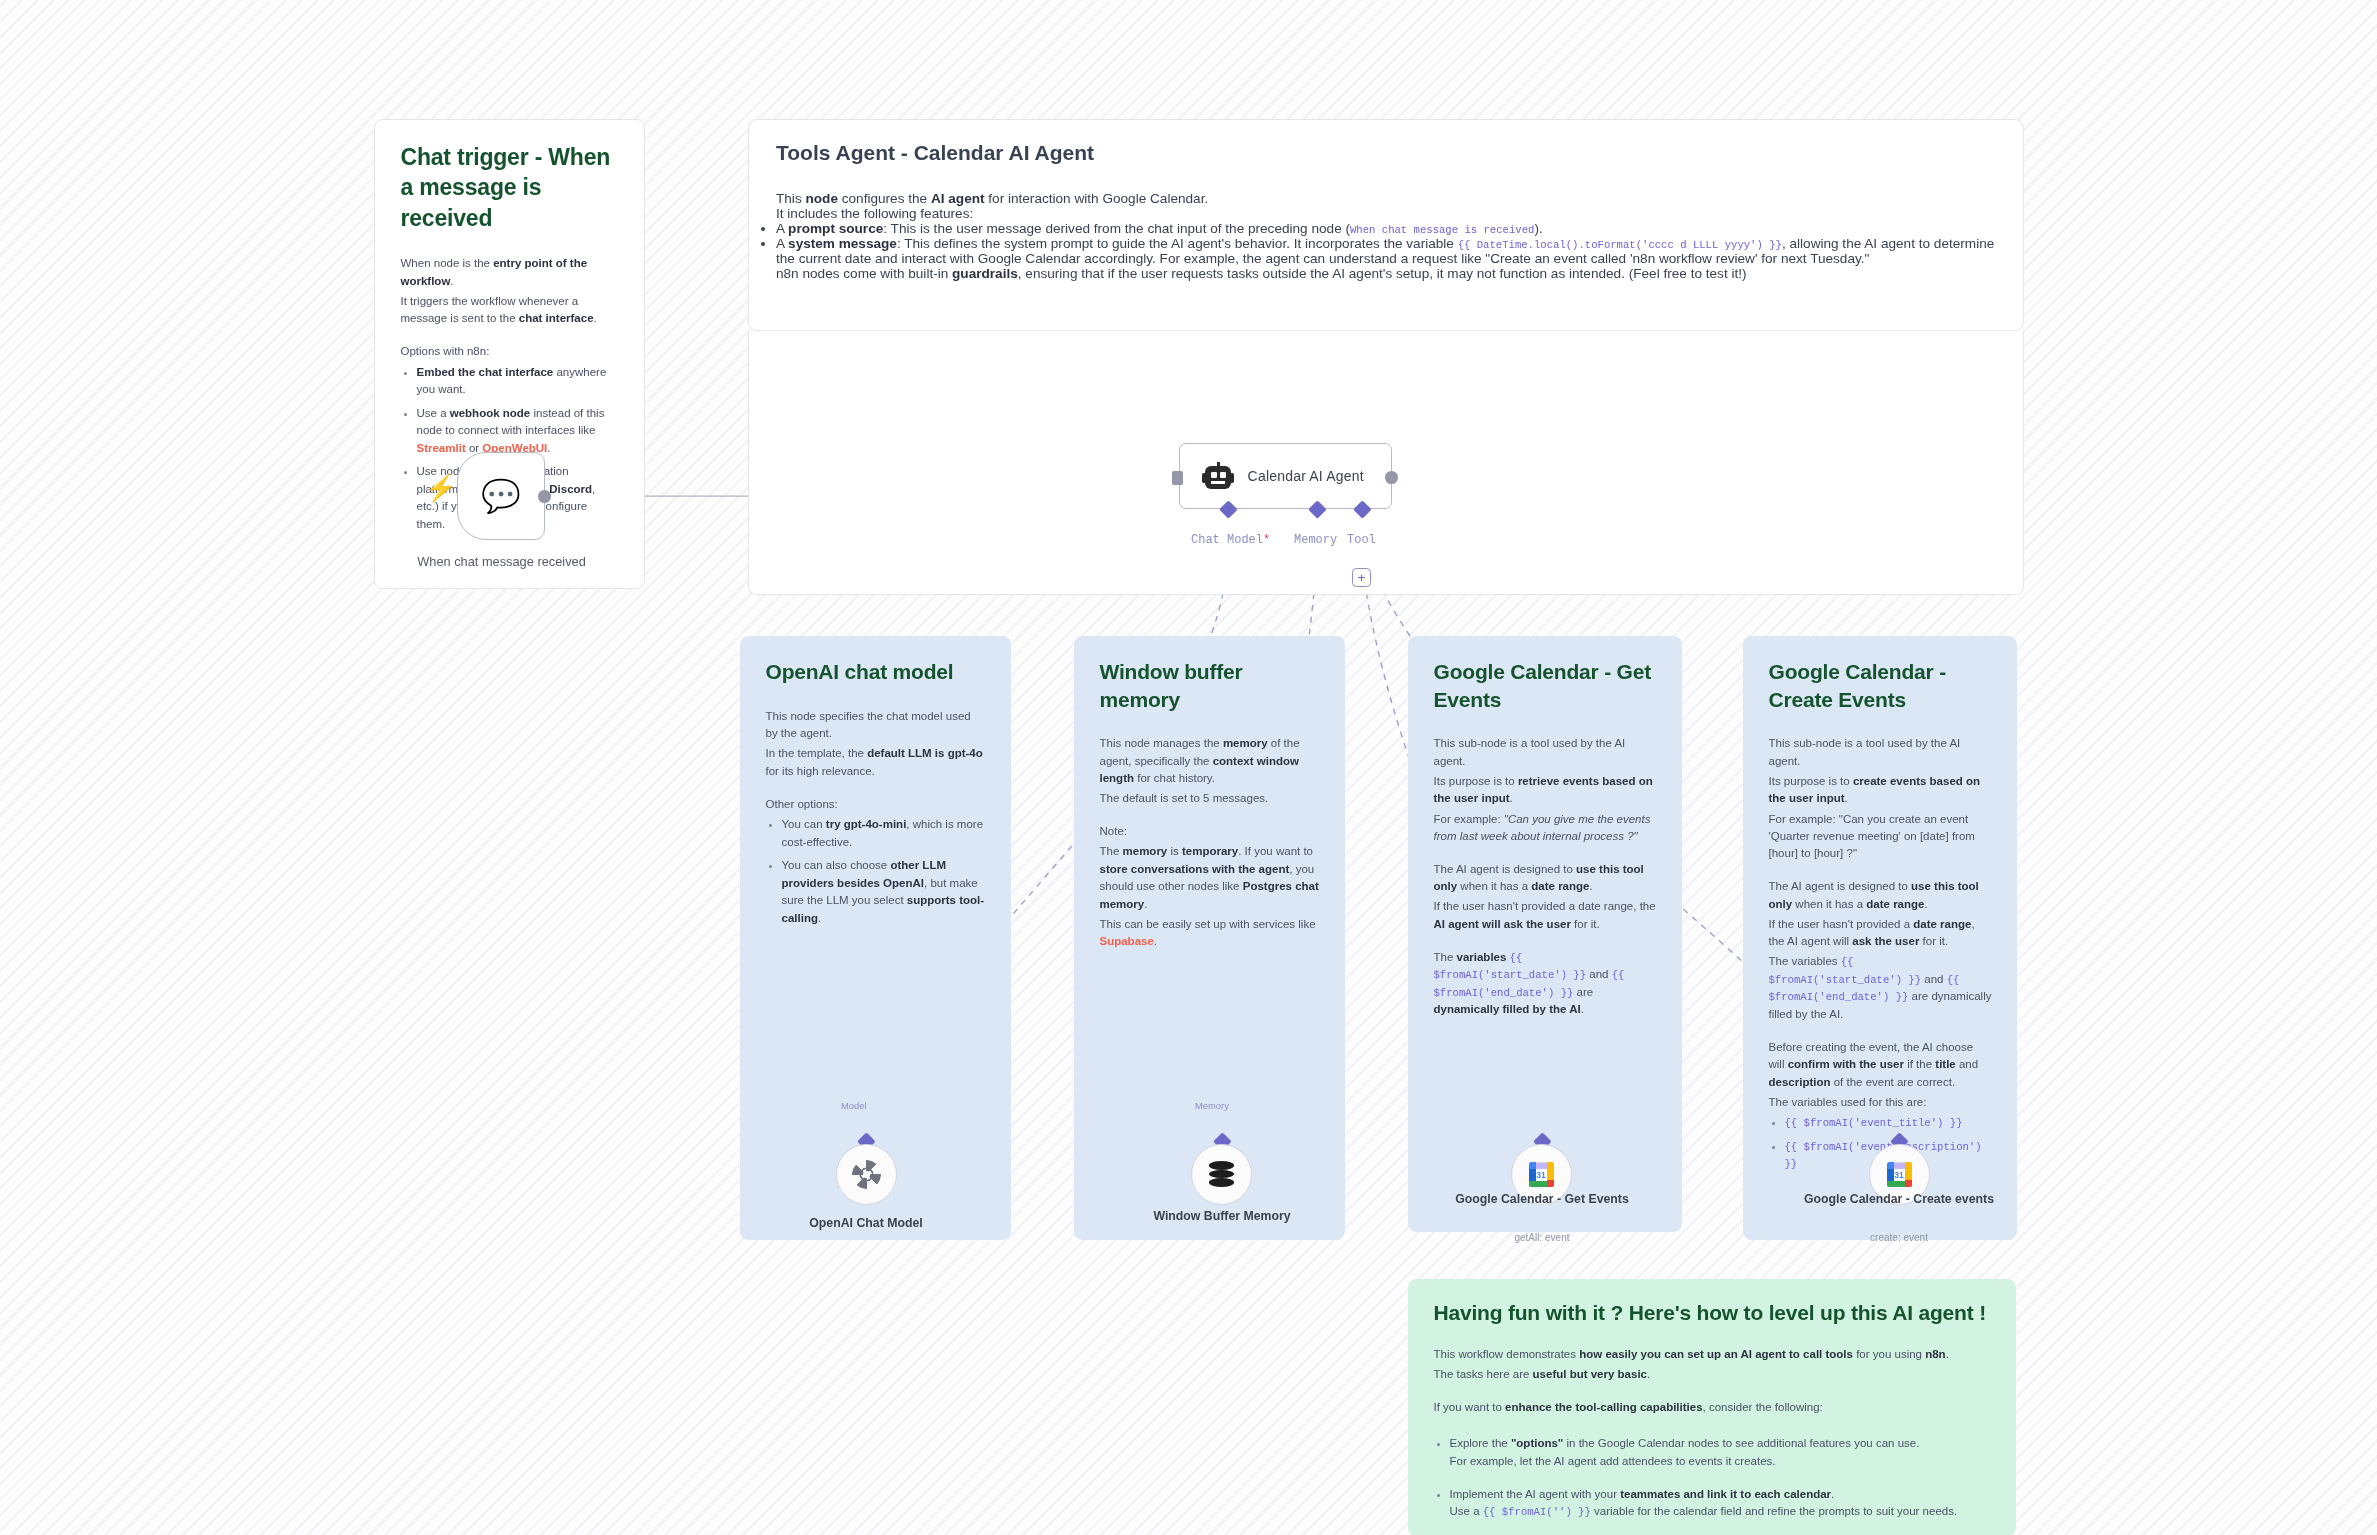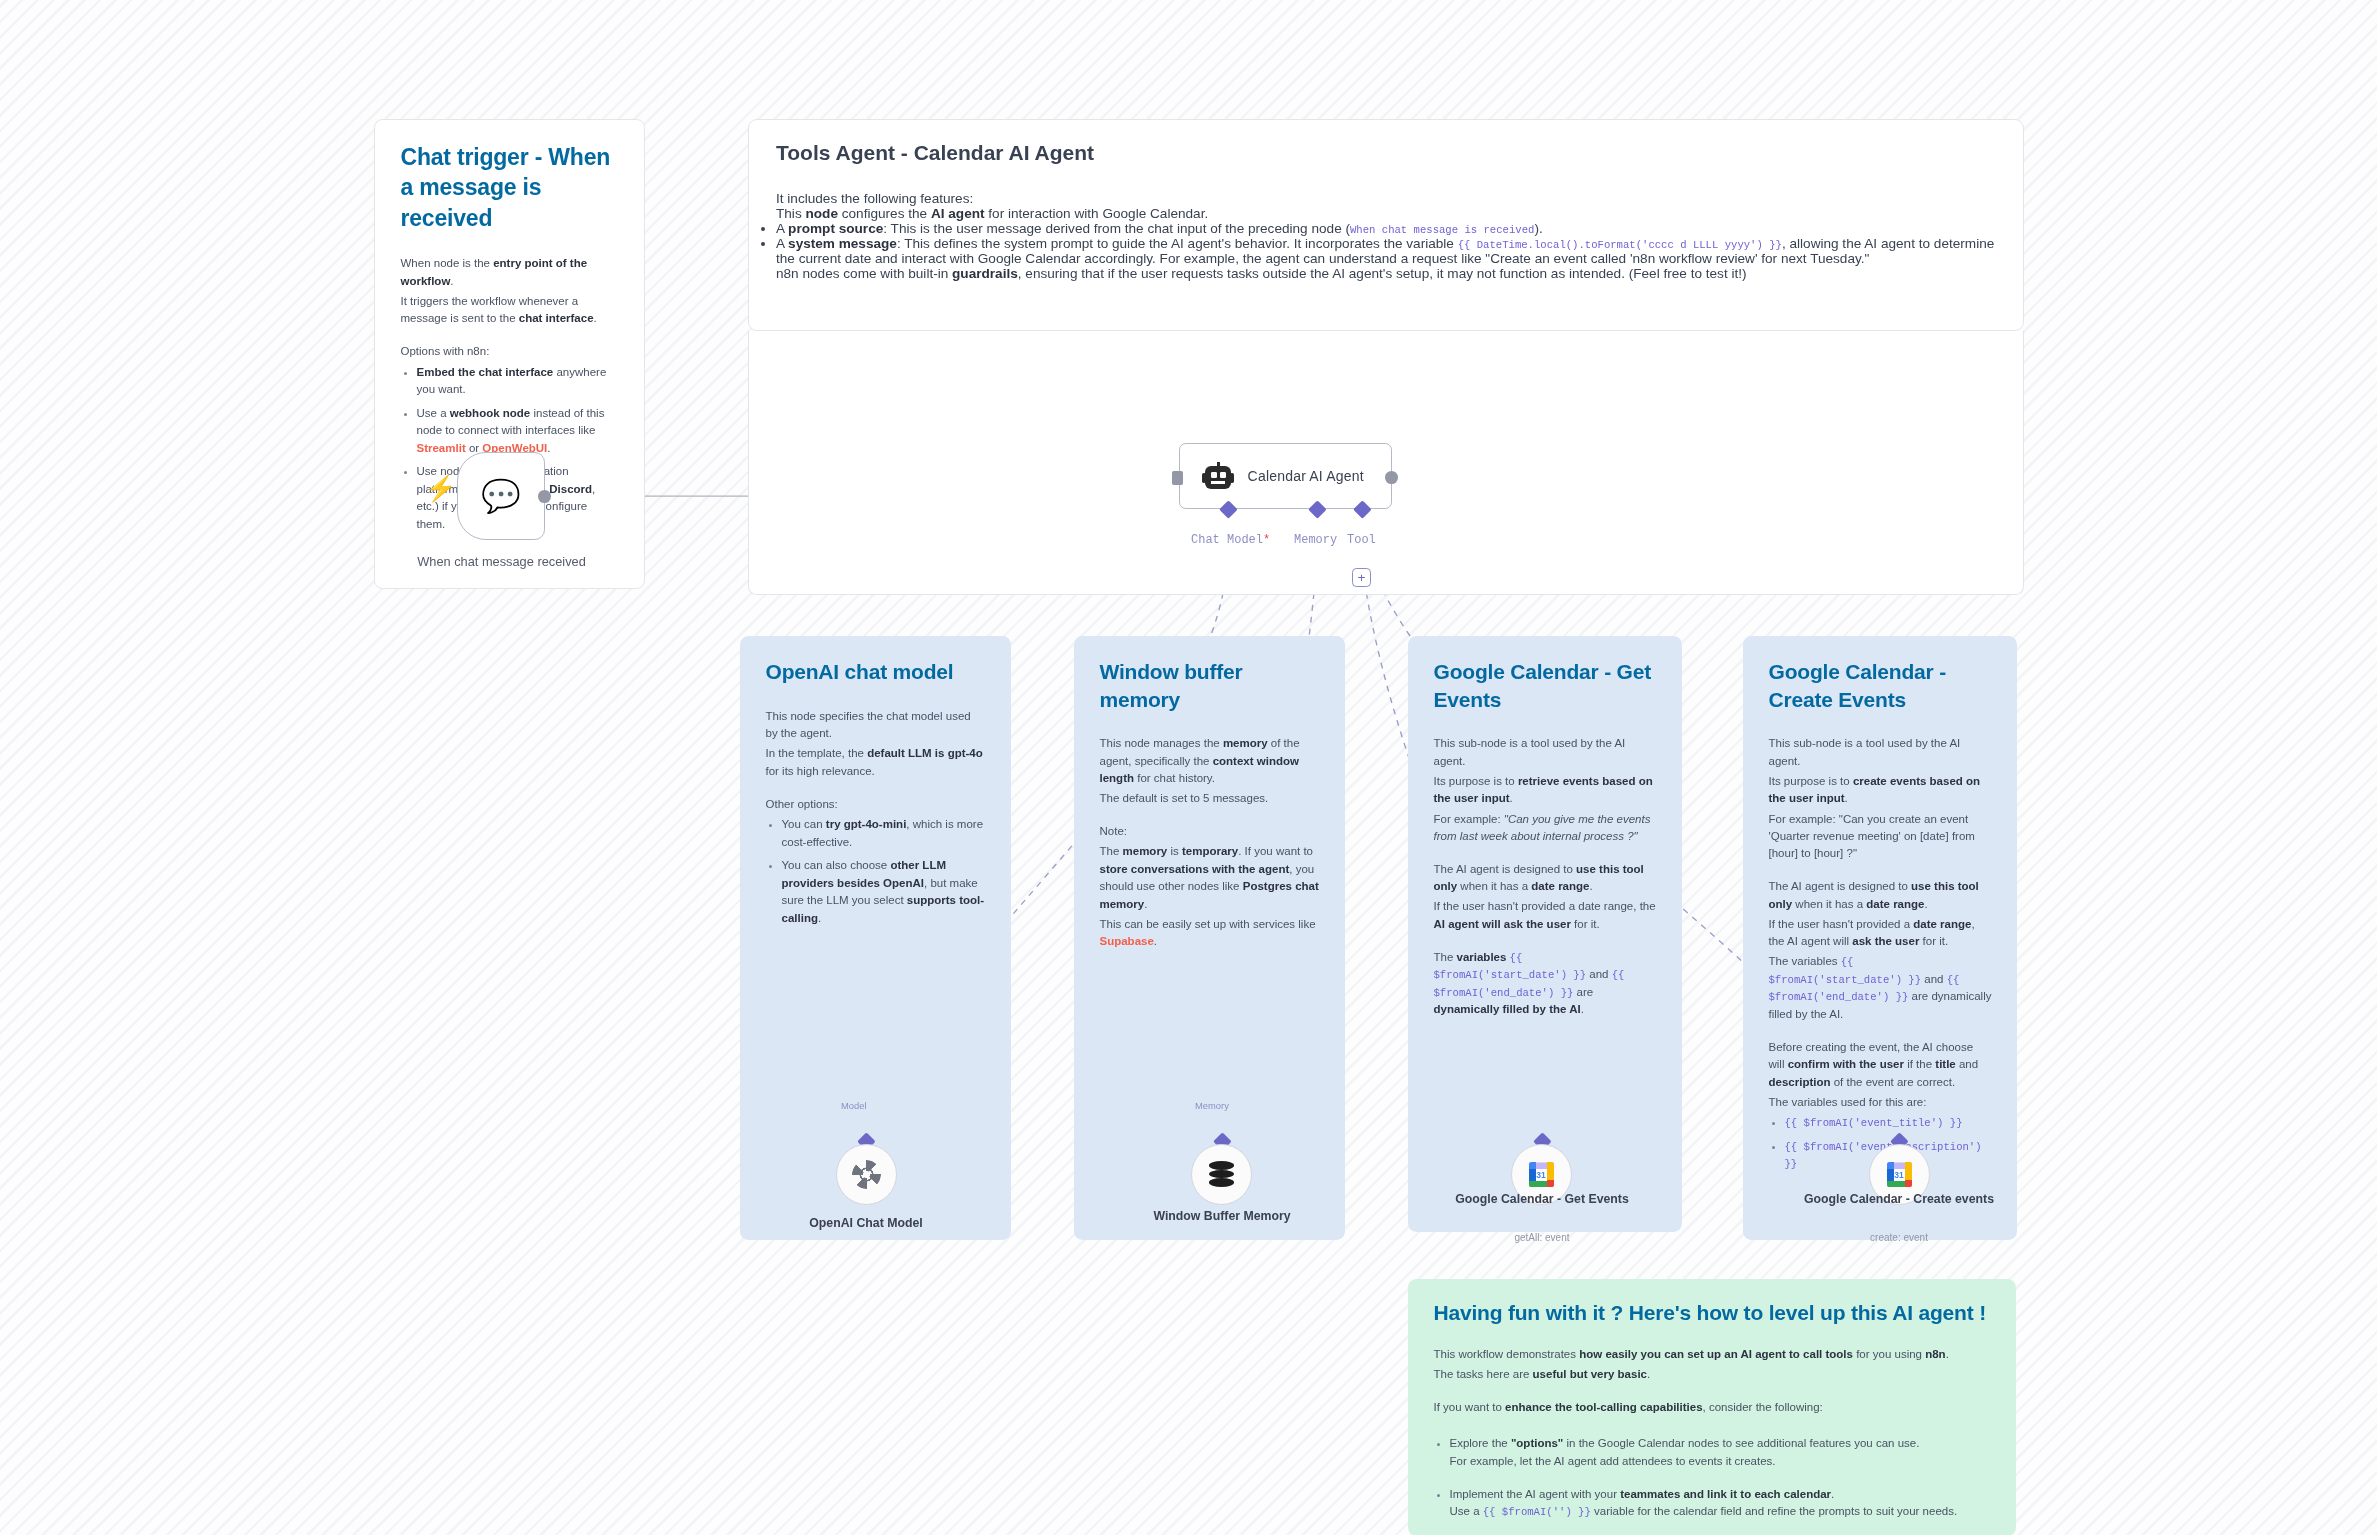--- a/index.html
+++ b/index.html
@@ -16,21 +16,21 @@
     color: #394252;
   }
 
   
   .note { position:absolute; border-radius:8.5px; padding:22px 25.5px 22px 25.5px; }
   .note.white { background:#ffffff; border:0.9px solid #e3e5e9; }
   .note.blue  { background:#dce7f6; }
   .note.green { background:#d2f3e1; }
 
   .note h2 {
-    font-size:23px; line-height:1.32; font-weight:700; color:#0369a1;
+    font-size:23px; line-height:1.32; font-weight:700; color:#14532d;
     letter-spacing:-0.2px; margin-bottom:22px;
   }
   .note h2.small { font-size:21px; }
   .note p  { font-size:11.5px; line-height:1.52; color:#4a5164; margin:0 0 2.6px 0; }
   .note .gap { height:12.8px; }
   .note ul { margin:3.4px 0 3.4px 0; padding-left:16px; }
   .note li { font-size:11.5px; line-height:1.52; color:#4a5164; margin-bottom:6px; list-style:disc; }
   .note li::marker { color:#7b8296; }
   b, strong { color:#2c3240; font-weight:700; }
   i, em { font-style: italic; }
@@ -182,24 +182,24 @@
 <div id="trigger-bolt">⚡</div>
 <div id="trigger-node">
   <span style="font-size:32px;line-height:1;color:#2b2b2b;">💬</span>
   <div class="port" style="right:-6.8px; top:37px;"></div>
 </div>
 <div id="trigger-label">When chat message received</div>
 
 <div id="agent-canvas-area"></div>
 <div id="tools-agent-panel">
   <h2>Tools Agent - Calendar AI Agent</h2>
+  <p>
+    <span>This </span><b>node</b><span> configures the </span><b>AI agent</b><span> for interaction with Google Calendar.</span>
+  </p>
   <p>It includes the following features:</p>
-  <p>
-    <span>This </span><b>node</b><span> configures the </span><b>AI agent</b><span> for interaction with Google Calendar.</span>
-  </p>
   <div class="gap"></div>
   <ul>
     <li>
       <span>A </span><b>prompt source</b><span>: This is the user message derived from the chat input of the preceding node (</span><code>When chat message is received</code><span>).</span>
     </li>
     <li>
       <span>A </span><b>system message</b><span>: This defines the system prompt to guide the AI agent's behavior. It incorporates the variable </span><code>{{ DateTime.local().toFormat('cccc d LLLL yyyy') }}</code><span>, allowing the AI agent to determine the current date and interact with Google Calendar accordingly. For example, the agent can understand a request like "Create an event called 'n8n workflow review' for next Tuesday."</span>
     </li>
   </ul>
   <div class="gap"></div>

